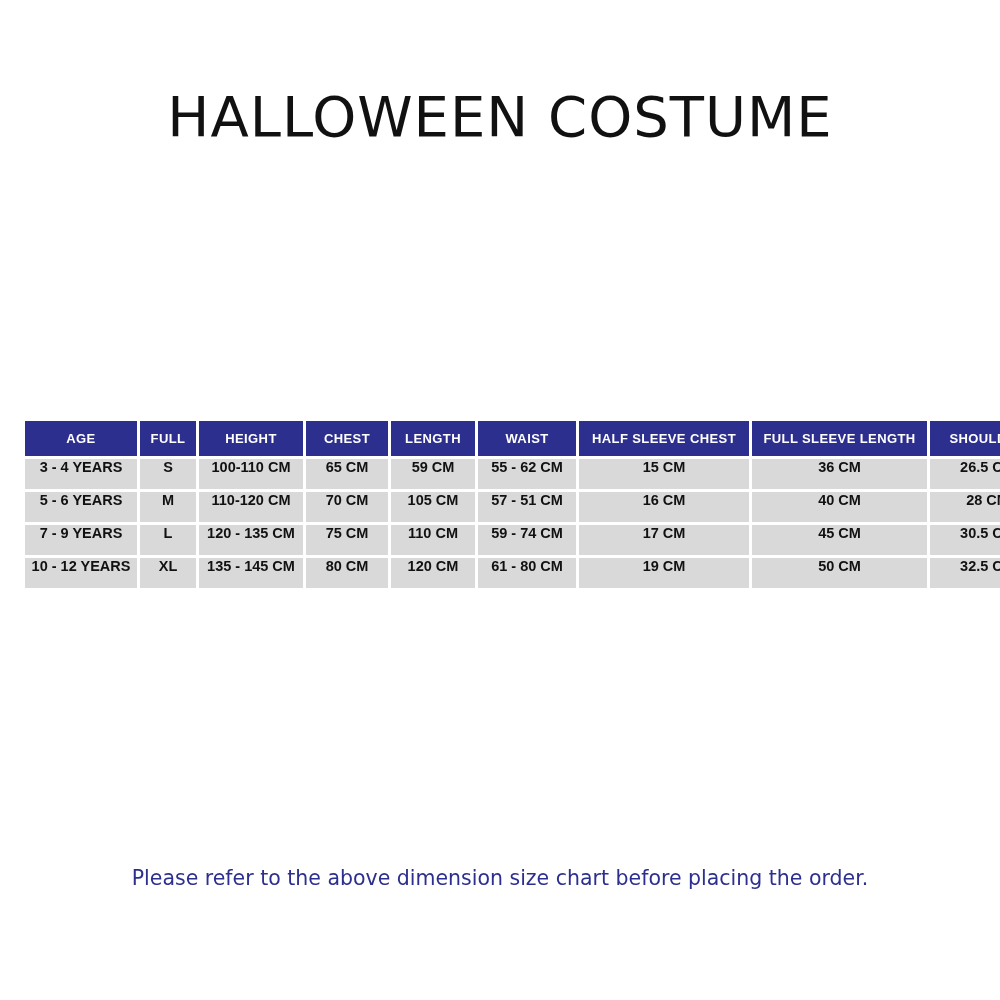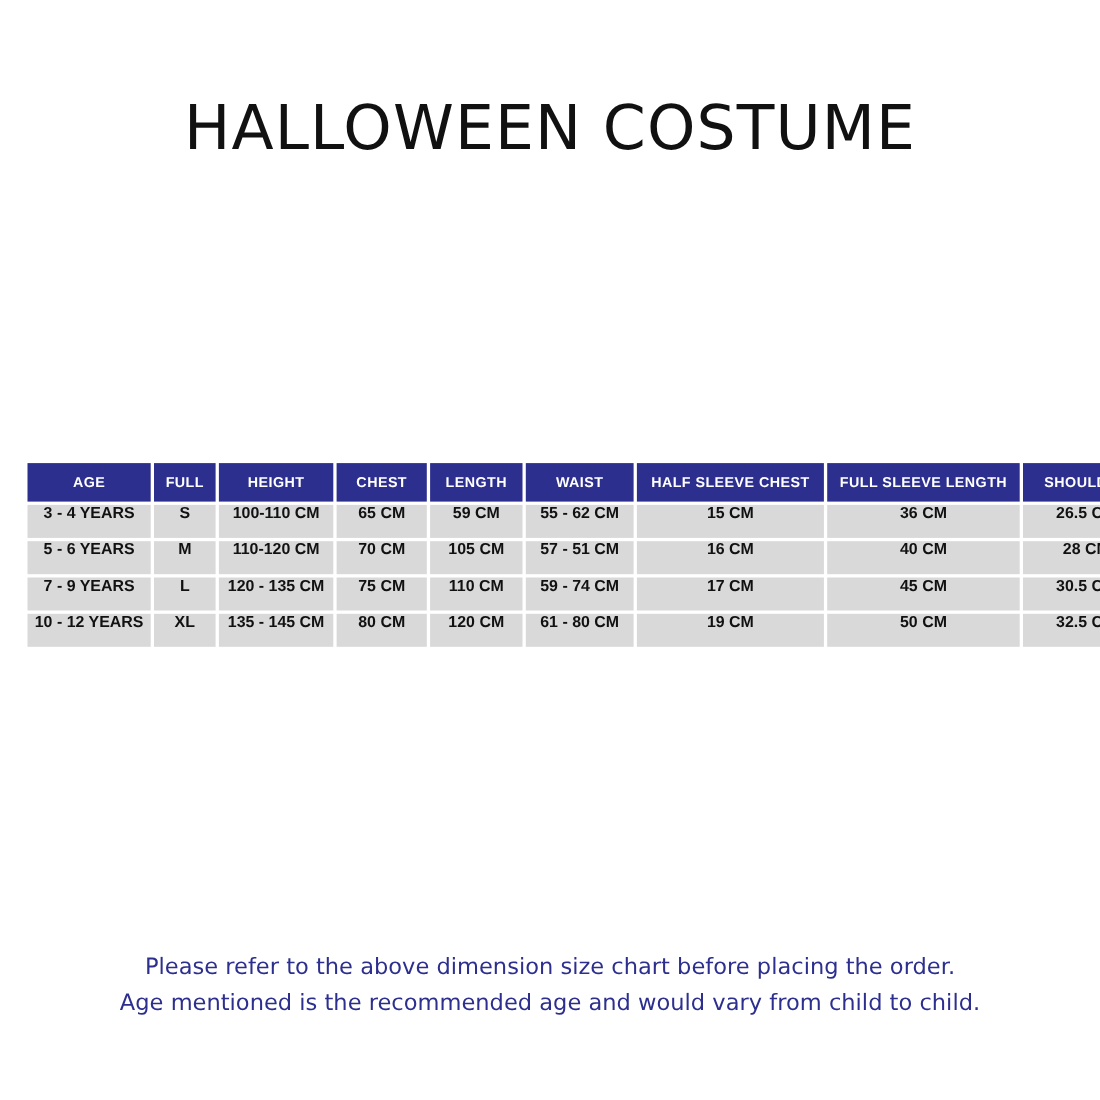--- a/index.html
+++ b/index.html
@@ -170,16 +170,15 @@
           <td>19 CM</td>
           <td>50 CM</td>
           <td>32.5 CM</td>
         </tr>
       </tbody>
     </table>
   </div>
 
   <div class="footer-note">
     <div>Please refer to the above dimension size chart before placing the order.</div>
-    <div>Age mentioned is the recommended age and would vary from child to child.</div>
   </div>
 
 </div>
 
 </body></html>

